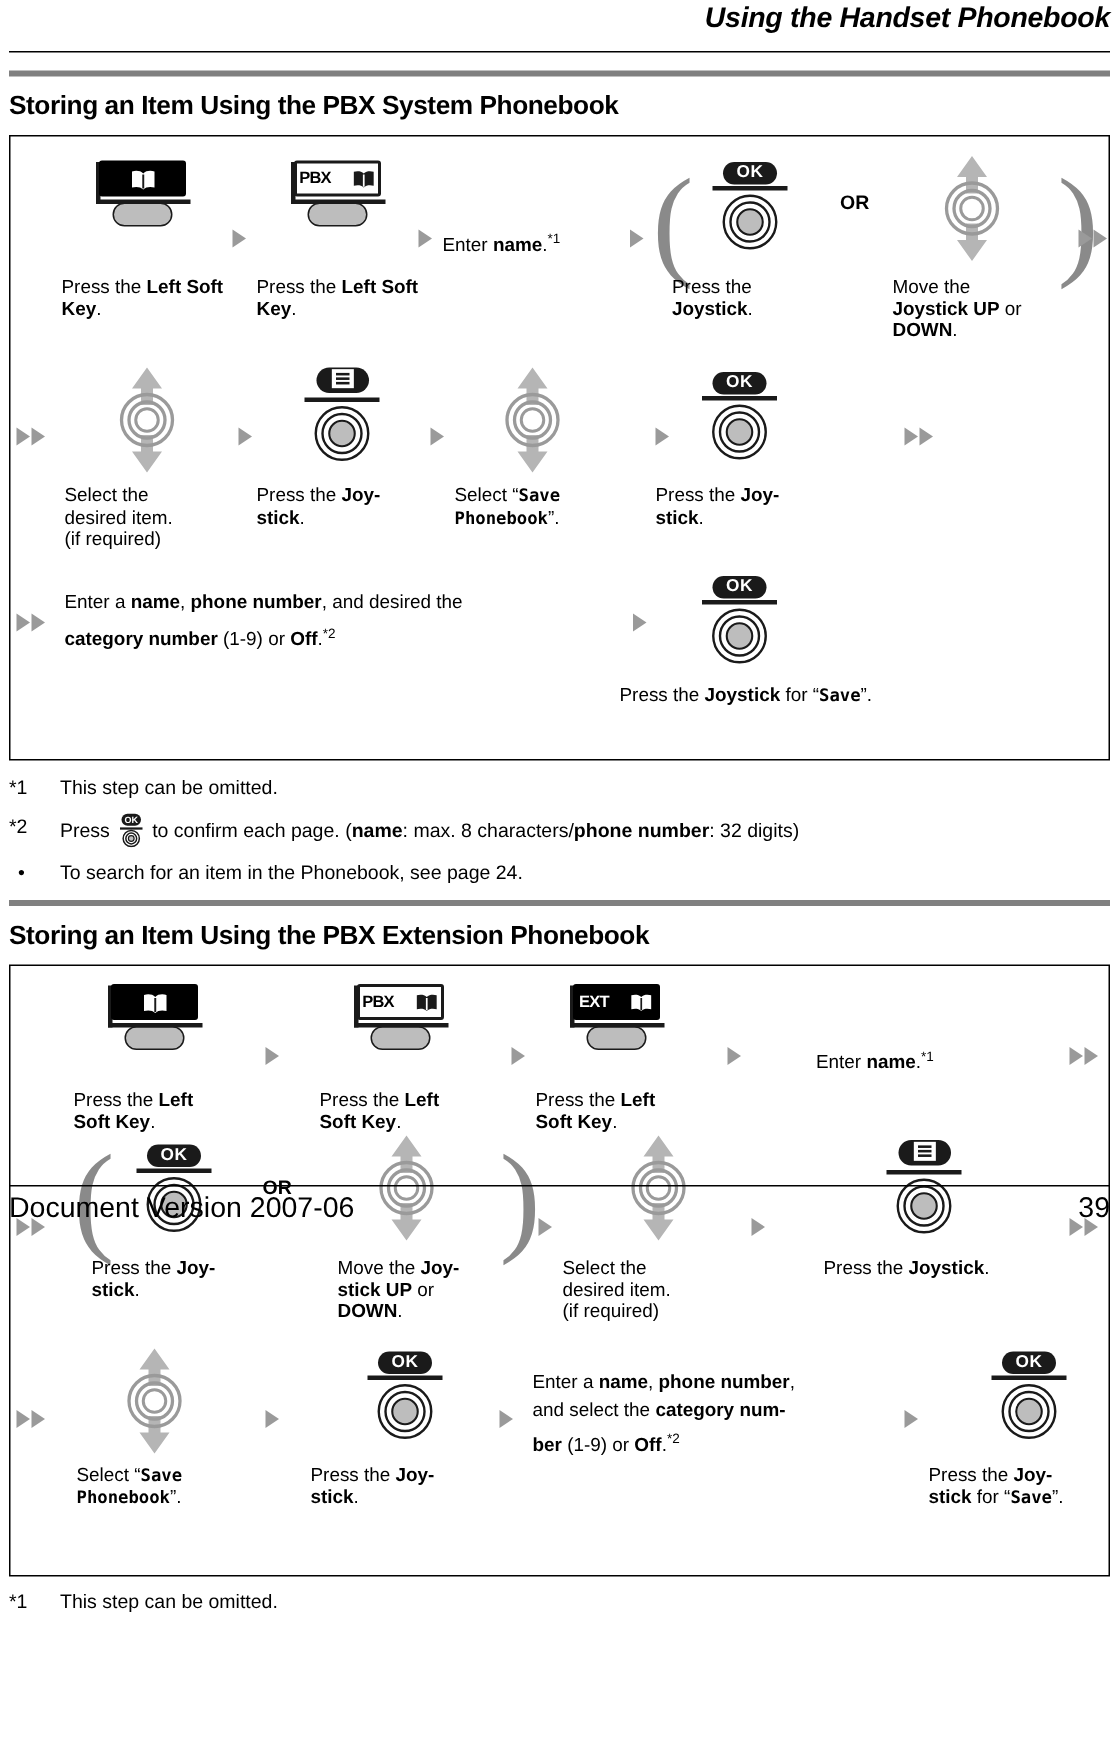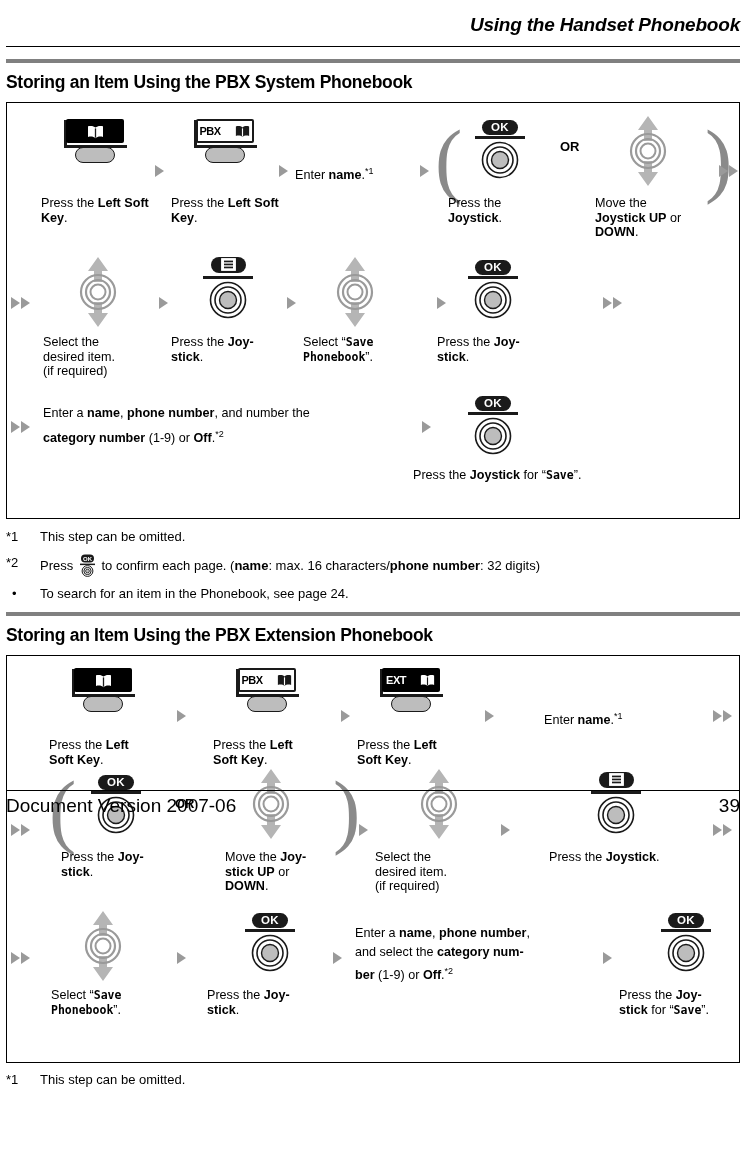--- a/index.html
+++ b/index.html
@@ -6,21 +6,21 @@
   html, body { margin:0; padding:0; }
   body {
     width: 746px;
     height: 1163px;
     background: #ffffff;
     font-family: "Liberation Sans", sans-serif;
     color: #000;
     position: relative;
     overflow: hidden;
   }
-  .page { position: relative; width: 746px; height: 825px; padding: 12px 6px; }
+  .page { position: relative; width: 746px; height: 825px; padding: 0 6px; }
 
   
   .hdr { height: 34px; position: relative; }
   .hdr-title {
     position: absolute; right: 0; top: 2px;
     font-size: 19px; font-weight: bold; font-style: italic;
     letter-spacing: -0.2px;
   }
   .hdr-rule { border-bottom: 1.5px solid #000; margin-top: 0px; }
 
@@ -283,21 +283,21 @@
         <span>Press the </span><b>Joy-</b><br><b>stick</b>.
       </div>
 
       <div class="arr2" style="left:596px; top:38px; width:22px; height:13px;"></div>
     </div>
 
     <div class="row" style="height:120px;">
       <div class="arr2" style="left:4px; top:32px; width:22px; height:13px;"></div>
 
       <div class="cell cap" style="left:36px; top:14px; white-space:normal; width:360px; line-height:21px;">
-        <span>Enter a </span><b>name</b><span>, </span><b>phone number</b><span>, and number the</span><br>
+        <span>Enter a </span><b>name</b><span>, </span><b>phone number</b><span>, and desired the</span><br>
         <b>category number</b><span> (1-9) or </span><b>Off</b><span>.</span><sup style="font-size:9px;">*2</sup>
       </div>
 
       <div class="arr" style="left:415px; top:32px;"></div>
 
       <div class="joy" style="left:455px; top:4px;">
         <div class="joy-top">OK</div>
         <div class="joy-underline"></div>
         <div class="joy-disc">
           <svg width="38" height="38" viewBox="0 0 38 38">
@@ -320,21 +320,21 @@
     </div>
     <div class="note">
       <span class="mk">*2</span>
       <span>Press </span><span class="inline-joy"><svg width="17" height="23" viewBox="0 0 17 23">
             <rect x="2" y="0.5" width="13" height="8" rx="4" fill="#1a1a1a"></rect>
             <text x="8.5" y="6.8" font-size="6" fill="#fff" text-anchor="middle" font-family="Liberation Sans, sans-serif" font-weight="bold">OK</text>
             <rect x="1" y="9.6" width="15" height="1.5" fill="#1a1a1a"></rect>
             <circle cx="8.5" cy="17" r="5.4" fill="#fff" stroke="#1a1a1a" stroke-width="1"></circle>
             <circle cx="8.5" cy="17" r="3.6" fill="#fff" stroke="#1a1a1a" stroke-width="1"></circle>
             <circle cx="8.5" cy="17" r="1.9" fill="#bdbdbd" stroke="#1a1a1a" stroke-width="0.8"></circle>
-          </svg></span><span> to confirm each page. (</span><b>name</b><span>: max. 16 characters/</span><b>phone number</b><span>: 32 digits)</span>
+          </svg></span><span> to confirm each page. (</span><b>name</b><span>: max. 8 characters/</span><b>phone number</b><span>: 32 digits)</span>
     </div>
     <div class="note">
       <span class="mk" style="left:6px;">•</span>
       <span>To search for an item in the Phonebook, see page 24.</span>
     </div>
   </div>
 
   <div class="thick-rule" style="margin:10px 0 9px 0;"></div>
   <h2 class="sec">Storing an Item Using the PBX Extension Phonebook</h2>
 

